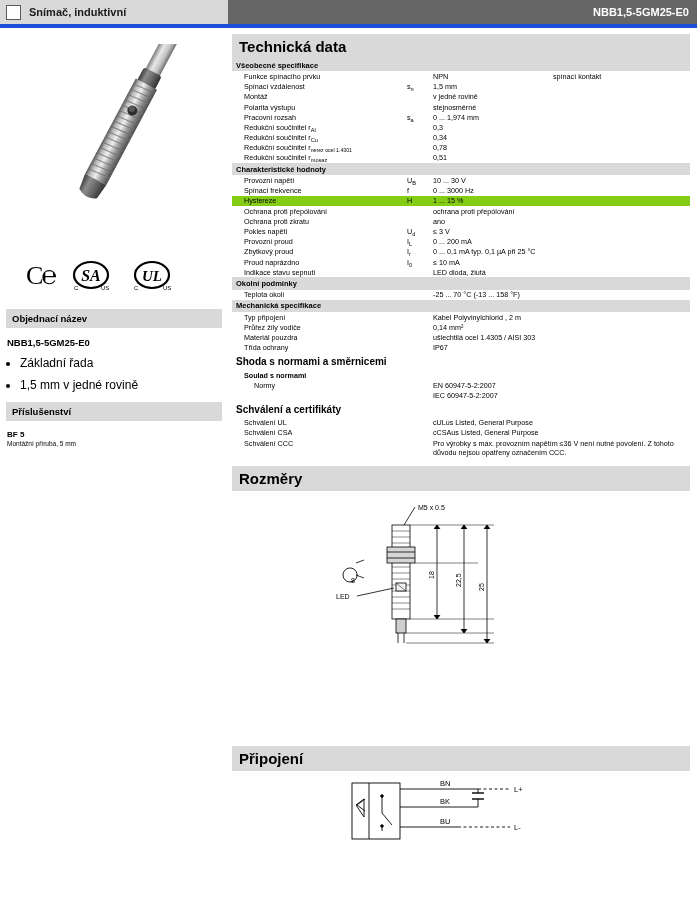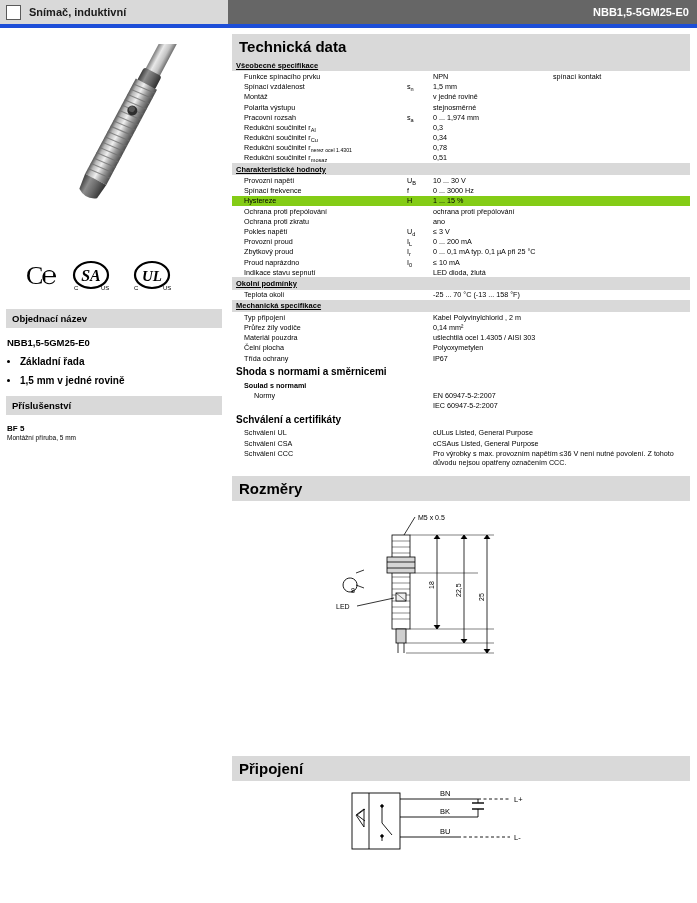--- a/index.html
+++ b/index.html
@@ -103,21 +103,21 @@
   }
   .l-body {
     padding: 5px 6px 0 6px;
   }
   .order-name {
     font-weight: bold;
     font-size: 9.5px;
     margin: 4px 0 7px 1px;
   }
   .bullets { margin: 0; padding: 0 0 0 14px; }
-  .bullets li { font-size: 10px; font-weight: bold; margin-bottom: 3px; margin-top: 8px; }
+  .bullets li { font-size: 12px; font-weight: normal; margin-bottom: 3px; margin-top: 8px; }
   .acc-title { font-weight: bold; font-size: 8px; margin: 4px 0 1px 1px; }
   .acc-desc { font-size: 6.5px; margin-left: 1px; }
 
   
   .sec-bar {
     background: #d9d9d9;
     font-weight: bold;
     font-size: 15px;
     padding: 4px 0 4px 7px;
   }
@@ -130,21 +130,20 @@
   .tbl td { padding: 0.6px 0; vertical-align: top; line-height: 1.25; }
   .c-label { width: 175px; padding-left: 12px !important; }
   .c-sym   { width: 26px; }
   .c-val   { }
   .c-val2  { width: 120px; }
   .grp td {
     background: #d9d9d9;
     font-weight: bold;
     padding: 1.5px 0 1.5px 4px !important;
     font-size: 7.5px;
-    text-decoration: underline;
   }
   .grp-b td {
     font-weight: bold;
     padding: 3px 0 1.5px 4px !important;
     font-size: 10px;
     margin-left: 12px;
   }
   .hl { background: #84cc16; }
   .indent2 { padding-left: 22px !important; }
   sub { font-size: 5.6px; vertical-align: baseline; position: relative; top: 2px; }
@@ -398,25 +397,20 @@
             <td class="c-label">Průřez žíly vodiče</td>
             <td></td>
             <td colspan="2">0,14 mm²</td>
           </tr>
       <tr>
             <td class="c-label">Materiál pouzdra</td>
             <td></td>
             <td colspan="2">ušlechtilá ocel 1.4305 / AISI 303</td>
           </tr>
       <tr>
-            <td class="c-label">Čelní plocha</td>
-            <td></td>
-            <td colspan="2">Polyoxymetylen</td>
-          </tr>
-      <tr>
             <td class="c-label">Třída ochrany</td>
             <td></td>
             <td colspan="2">IP67</td>
           </tr>
 
       <tr class="grp-b">
             <td colspan="4">Shoda s normami a směrnicemi</td>
           </tr>
       <tr>
             <td class="c-label" style="font-weight:bold">Soulad s normami</td>

